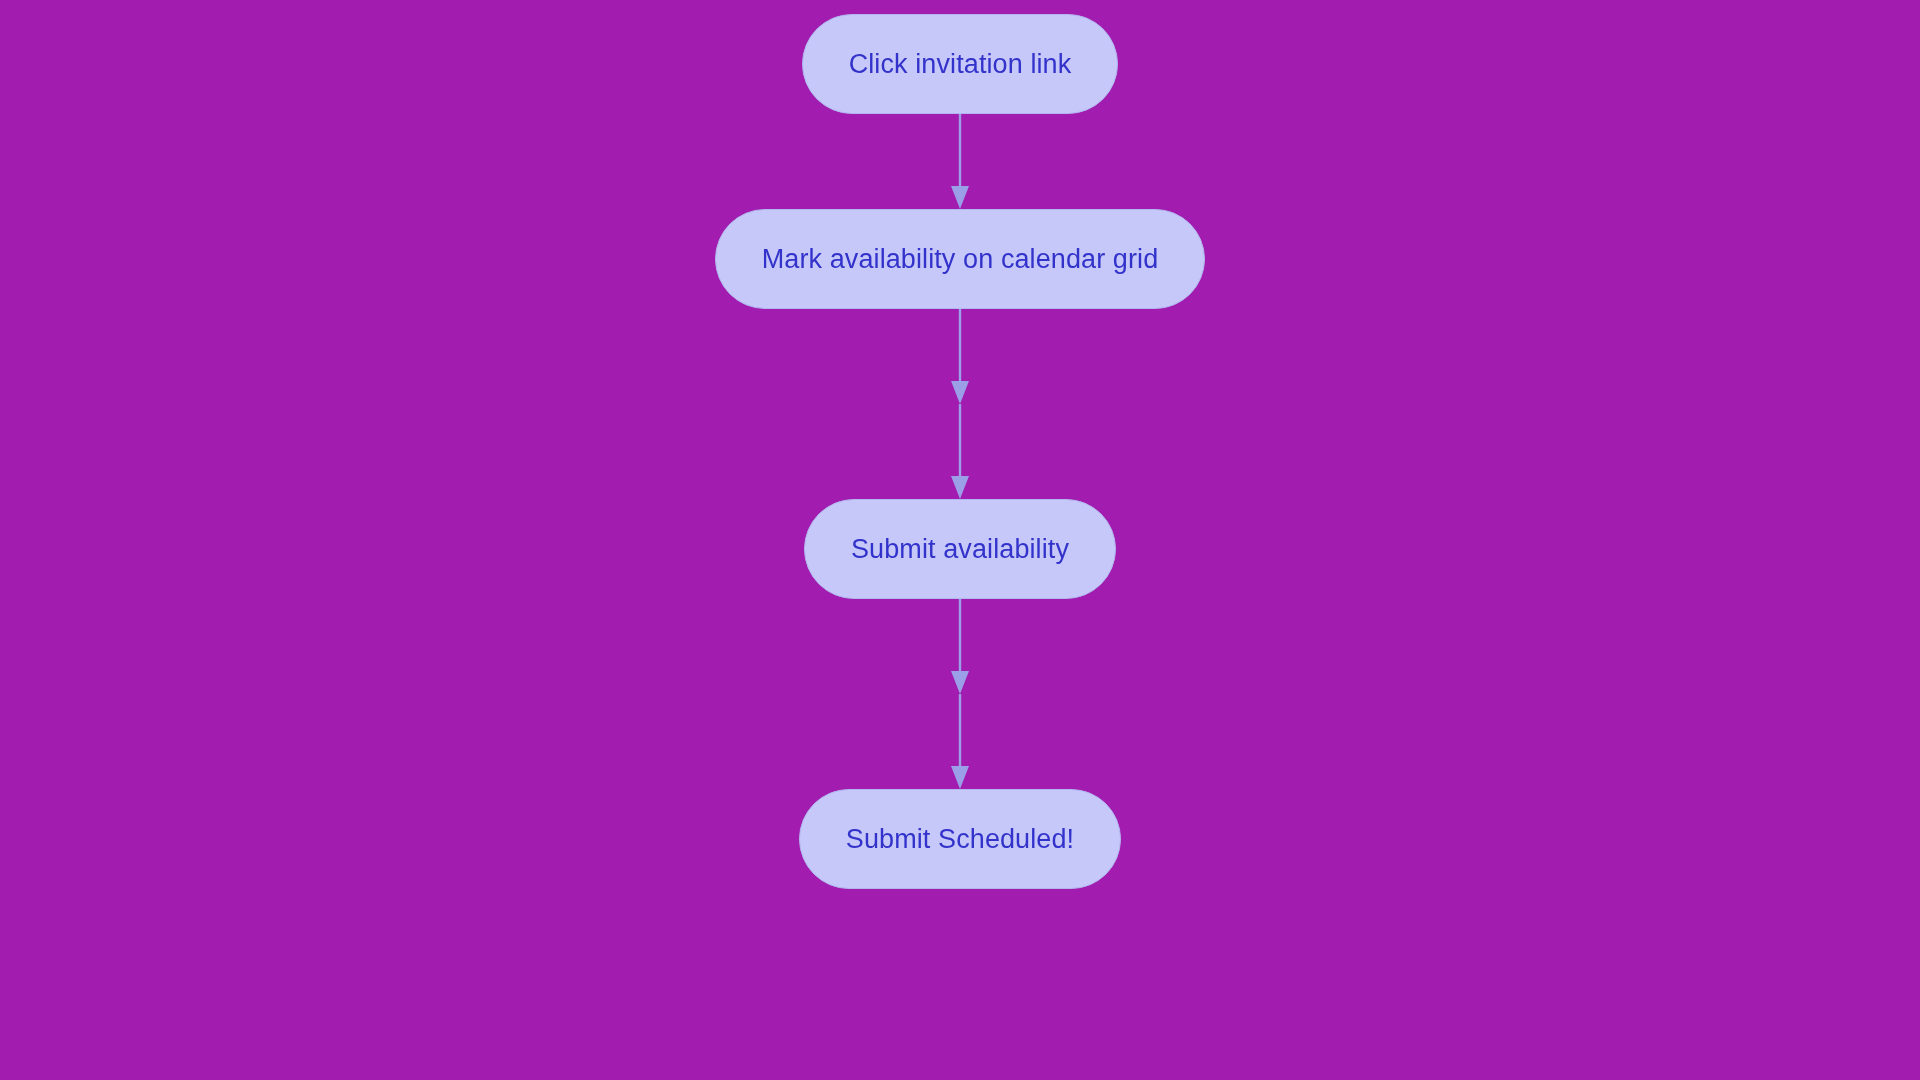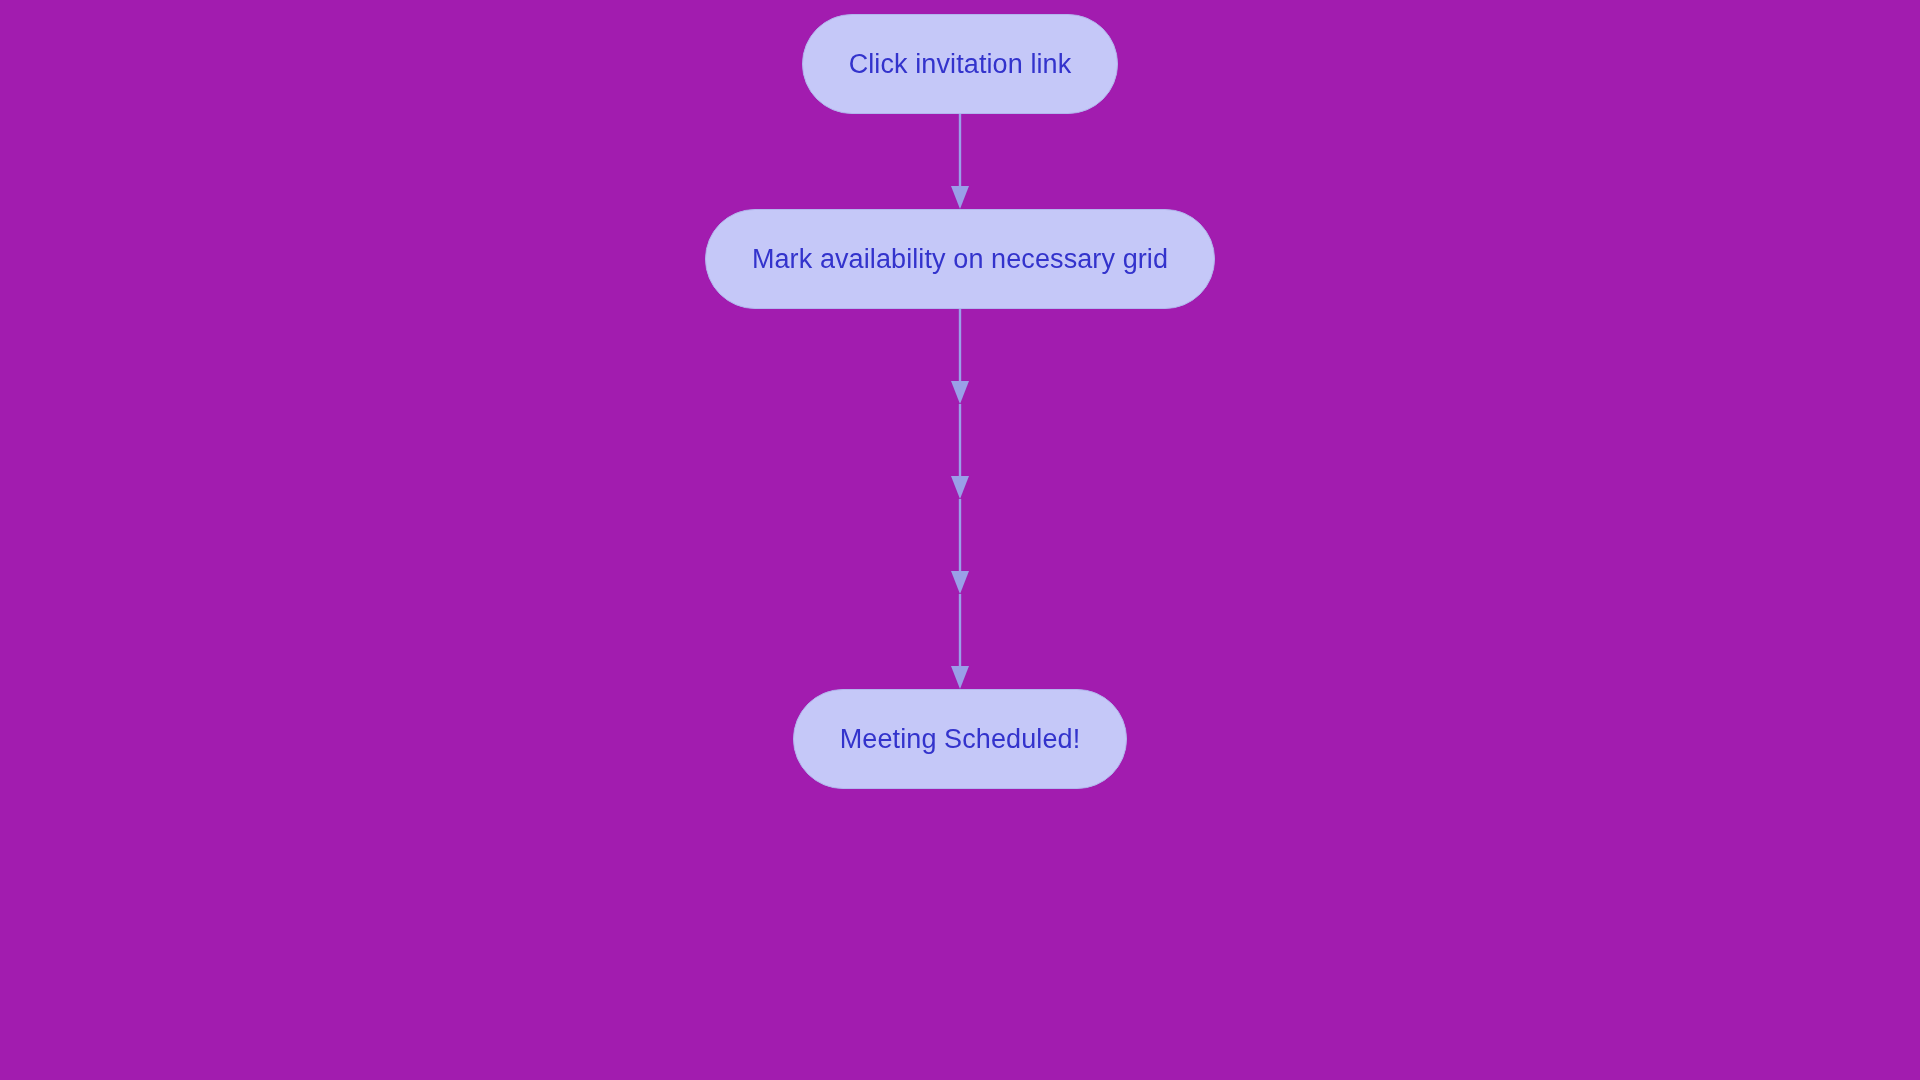--- a/index.html
+++ b/index.html
@@ -79,52 +79,55 @@
     </div>
 
     <div class="flow-connector">
       <svg width="30" height="95" viewBox="0 0 30 95">
         <line x1="15" y1="0" x2="15" y2="80" stroke="#9a9fe8" stroke-width="2.4"></line>
         <polygon points="15,95 6,72 24,72" fill="#9a9fe8"></polygon>
       </svg>
     </div>
 
     <div class="flow-node">
-      <span class="flow-node-label">Mark availability on necessary grid</span>
+      <span class="flow-node-label">Mark availability on calendar grid</span>
     </div>
 
     <div class="flow-connector">
       <svg width="30" height="95" viewBox="0 0 30 95">
         <line x1="15" y1="0" x2="15" y2="80" stroke="#9a9fe8" stroke-width="2.4"></line>
         <polygon points="15,95 6,72 24,72" fill="#9a9fe8"></polygon>
       </svg>
     </div>
 
 
     <div class="flow-connector">
       <svg width="30" height="95" viewBox="0 0 30 95">
         <line x1="15" y1="0" x2="15" y2="80" stroke="#9a9fe8" stroke-width="2.4"></line>
         <polygon points="15,95 6,72 24,72" fill="#9a9fe8"></polygon>
       </svg>
     </div>
 
+    <div class="flow-node">
+      <span class="flow-node-label">Submit availability</span>
+    </div>
 
     <div class="flow-connector">
       <svg width="30" height="95" viewBox="0 0 30 95">
         <line x1="15" y1="0" x2="15" y2="80" stroke="#9a9fe8" stroke-width="2.4"></line>
         <polygon points="15,95 6,72 24,72" fill="#9a9fe8"></polygon>
       </svg>
     </div>
 
 
     <div class="flow-connector">
       <svg width="30" height="95" viewBox="0 0 30 95">
         <line x1="15" y1="0" x2="15" y2="80" stroke="#9a9fe8" stroke-width="2.4"></line>
         <polygon points="15,95 6,72 24,72" fill="#9a9fe8"></polygon>
       </svg>
     </div>
 
     <div class="flow-node">
-      <span class="flow-node-label">Meeting Scheduled!</span>
+      <span class="flow-node-label">Submit Scheduled!</span>
     </div>
 
   </div>
 </div>
 
 </body></html>

